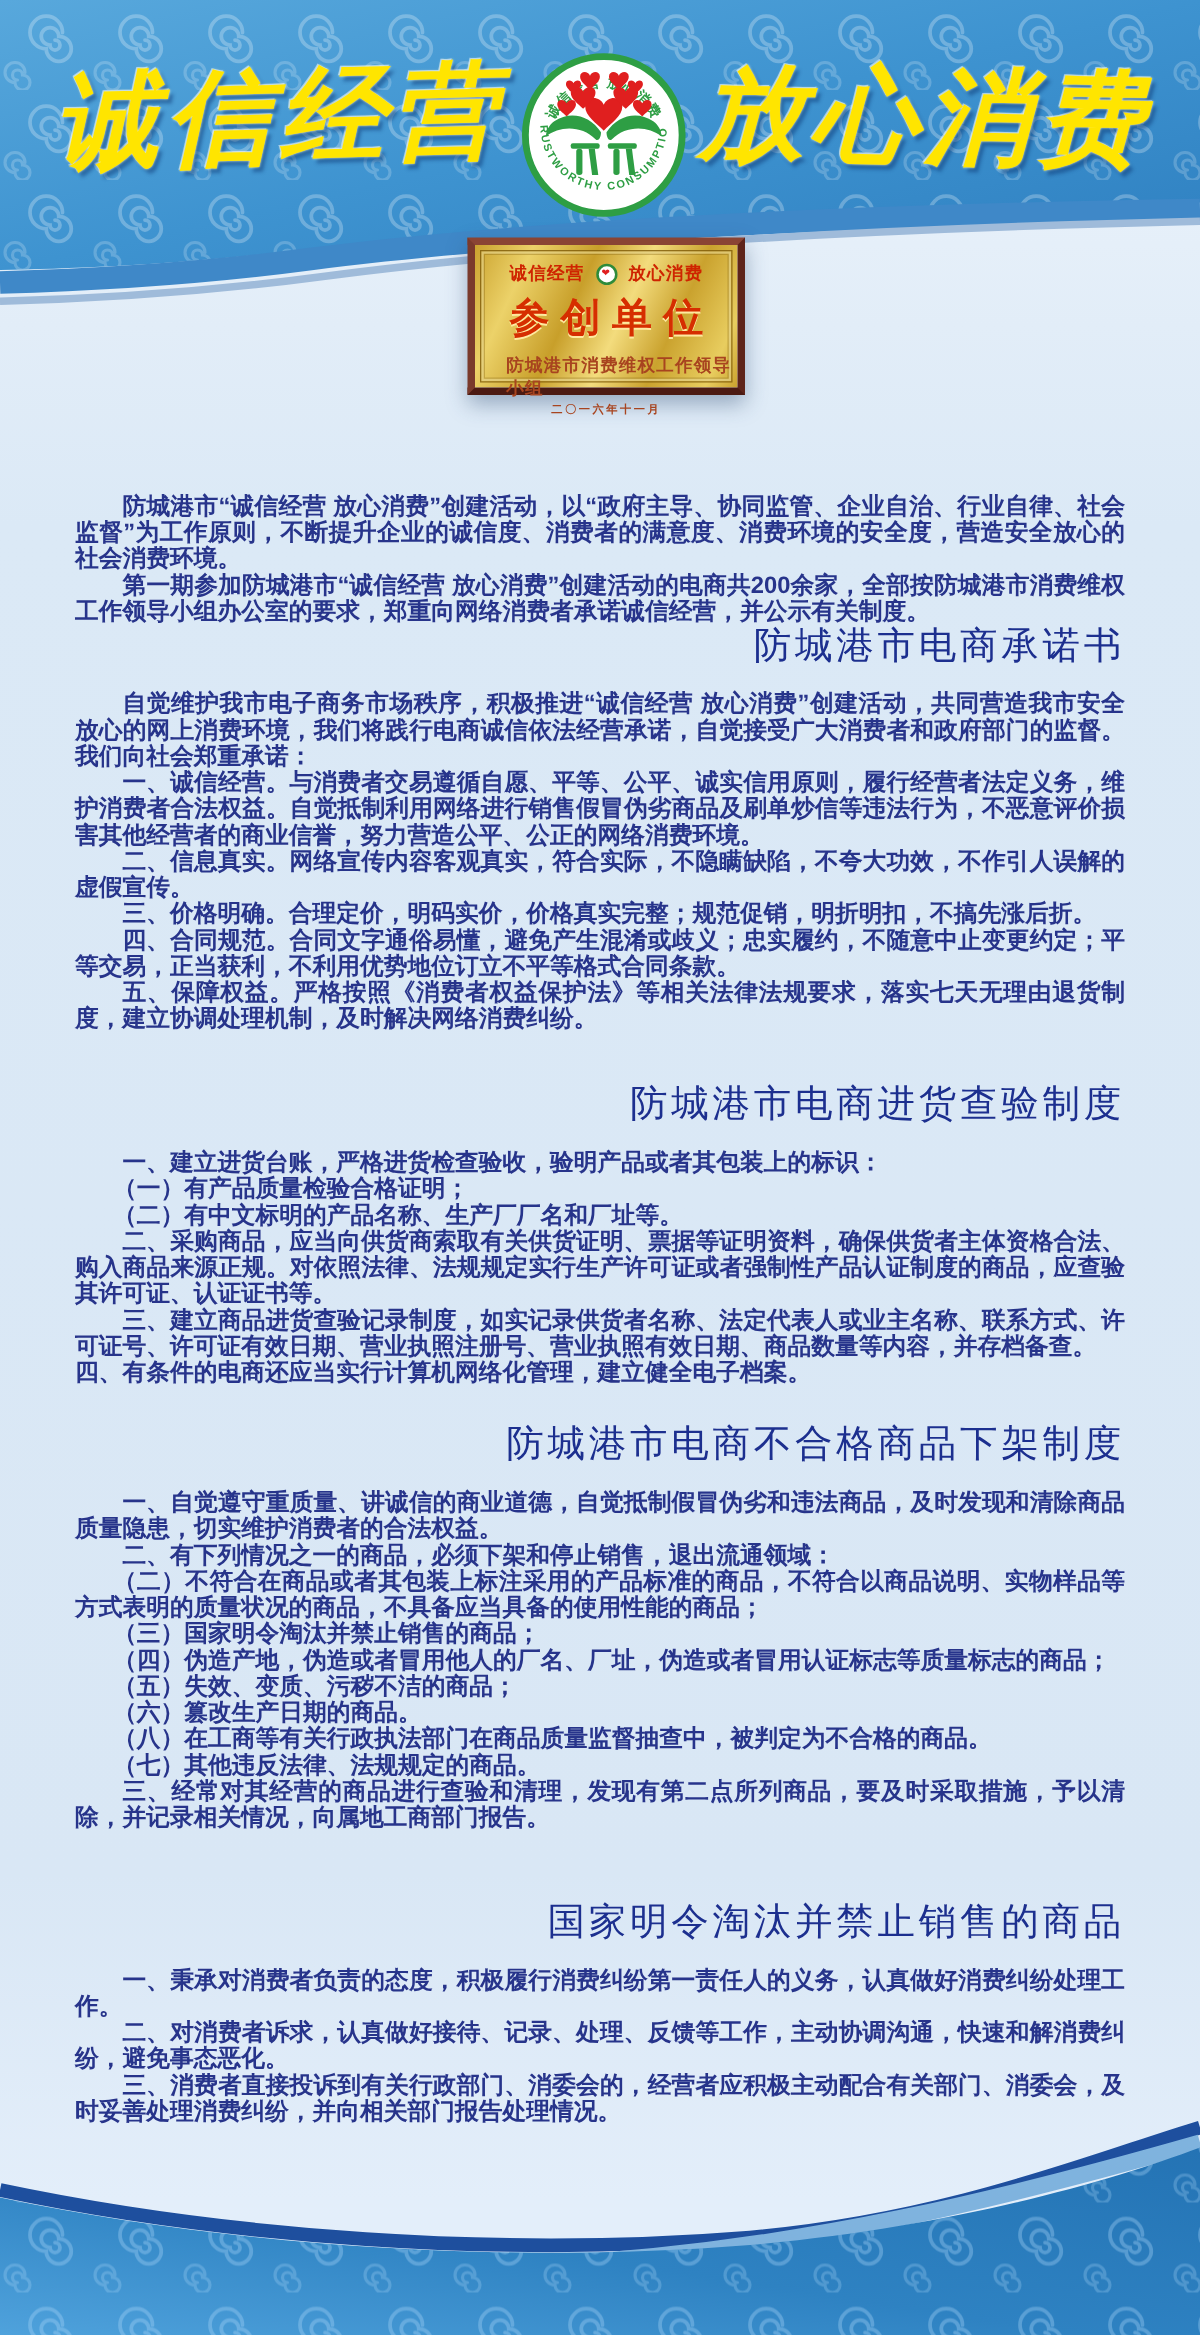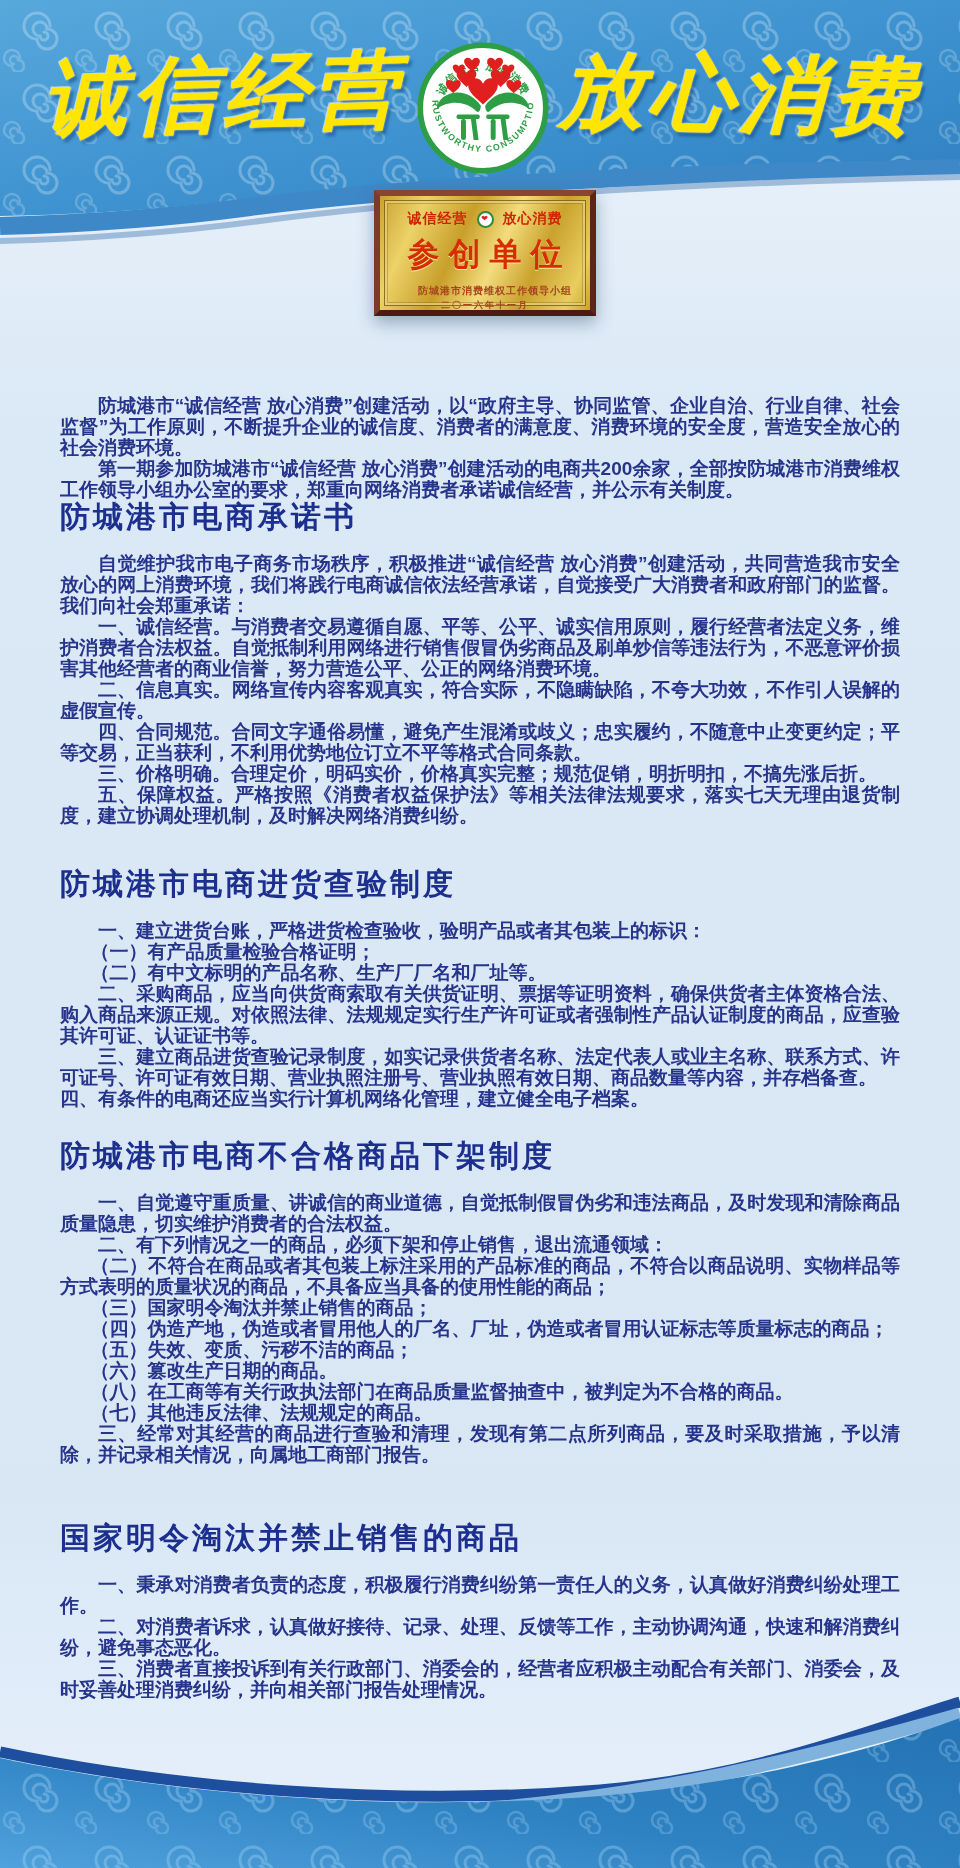--- a/index.html
+++ b/index.html
@@ -34,27 +34,27 @@
     position:absolute;inset:4px;border:1px solid rgba(130,95,12,0.85);
     box-shadow:inset 0 0 0 2px rgba(255,240,170,0.55), inset 0 0 0 3px rgba(130,95,12,0.35);
     display:flex;flex-direction:column;align-items:center;justify-content:flex-start;
   }
   .plaque-row1{display:flex;align-items:center;gap:9px;margin-top:9px;
     font-size:14px;font-weight:800;color:#cf2400;letter-spacing:1px;}
   .plaque-minilogo{width:17px;height:17px;border-radius:50%;background:#fff;border:2px solid #2e8b3a;
     box-sizing:border-box;font-size:8px;line-height:12px;text-align:center;color:#e01f1f;}
   .plaque-main{margin-top:5px;font-size:32px;font-weight:900;color:#d62e00;letter-spacing:9px;
     text-shadow:0 1px 0 #ffe9a0;white-space:nowrap;text-indent:9px;}
-  .plaque-issuer{margin-top:7px;font-size:10px;font-weight:700;color:#a8441f;letter-spacing:1px;padding-left:20px;}
+  .plaque-issuer{margin-top:7px;font-size:14px;font-weight:700;color:#a8441f;letter-spacing:1px;padding-left:20px;}
   .plaque-date{margin-top:1px;font-size:9px;font-weight:700;color:#a8441f;letter-spacing:2px;}
   
   .section{position:absolute;left:60px;width:840px;color:#27348b;}
   .section h2{
-    margin:0 0 16px;font-size:30px;line-height:40px;font-weight:700;
-    text-align:left;color:#1c2f8f;letter-spacing:3px;
+    margin:0 0 16px;font-size:30px;line-height:40px;font-weight:400;
+    text-align:right;color:#1c2f8f;letter-spacing:3px;
   }
   .section p{
     margin:0;font-size:19px;line-height:21px;font-weight:700;
     text-align:justify;letter-spacing:0;
   }
   .ind2{text-indent:2em;}
   .ind16{text-indent:1.6em;}
   .ind0{text-indent:0;}
 </style>
 </head>
@@ -141,22 +141,22 @@
   <div id="content">
       <div class="section" style="top: 380px; margin-top: 15px;">
         <p class="ind2">防城港市“诚信经营 放心消费”创建活动，以“政府主导、协同监管、企业自治、行业自律、社会监督”为工作原则，不断提升企业的诚信度、消费者的满意度、消费环境的安全度，营造安全放心的社会消费环境。</p>
         <p class="ind2">第一期参加防城港市“诚信经营 放心消费”创建活动的电商共200余家，全部按防城港市消费维权工作领导小组办公室的要求，郑重向网络消费者承诺诚信经营，并公示有关制度。</p>
       </div>
       <div class="section" style="top: 497px;">
         <h2>防城港市电商承诺书</h2>
         <p class="ind2">自觉维护我市电子商务市场秩序，积极推进“诚信经营 放心消费”创建活动，共同营造我市安全放心的网上消费环境，我们将践行电商诚信依法经营承诺，自觉接受广大消费者和政府部门的监督。我们向社会郑重承诺：</p>
         <p class="ind2">一、诚信经营。与消费者交易遵循自愿、平等、公平、诚实信用原则，履行经营者法定义务，维护消费者合法权益。自觉抵制利用网络进行销售假冒伪劣商品及刷单炒信等违法行为，不恶意评价损害其他经营者的商业信誉，努力营造公平、公正的网络消费环境。</p>
         <p class="ind2">二、信息真实。网络宣传内容客观真实，符合实际，不隐瞒缺陷，不夸大功效，不作引人误解的虚假宣传。</p>
+        <p class="ind2">三、价格明确。合理定价，明码实价，价格真实完整；规范促销，明折明扣，不搞先涨后折。</p>
         <p class="ind2">四、合同规范。合同文字通俗易懂，避免产生混淆或歧义；忠实履约，不随意中止变更约定；平等交易，正当获利，不利用优势地位订立不平等格式合同条款。</p>
-        <p class="ind2">三、价格明确。合理定价，明码实价，价格真实完整；规范促销，明折明扣，不搞先涨后折。</p>
         <p class="ind2">五、保障权益。严格按照《消费者权益保护法》等相关法律法规要求，落实七天无理由退货制度，建立协调处理机制，及时解决网络消费纠纷。</p>
       </div>
       <div class="section" style="top: 864px;">
         <h2>防城港市电商进货查验制度</h2>
         <p class="ind2">一、建立进货台账，严格进货检查验收，验明产品或者其包装上的标识：</p>
         <p class="ind16">（一）有产品质量检验合格证明；</p>
         <p class="ind16">（二）有中文标明的产品名称、生产厂厂名和厂址等。</p>
         <p class="ind2">二、采购商品，应当向供货商索取有关供货证明、票据等证明资料，确保供货者主体资格合法、购入商品来源正规。对依照法律、法规规定实行生产许可证或者强制性产品认证制度的商品，应查验其许可证、认证证书等。</p>
         <p class="ind2">三、建立商品进货查验记录制度，如实记录供货者名称、法定代表人或业主名称、联系方式、许可证号、许可证有效日期、营业执照注册号、营业执照有效日期、商品数量等内容，并存档备查。</p>
         <p class="ind0">四、有条件的电商还应当实行计算机网络化管理，建立健全电子档案。</p>

